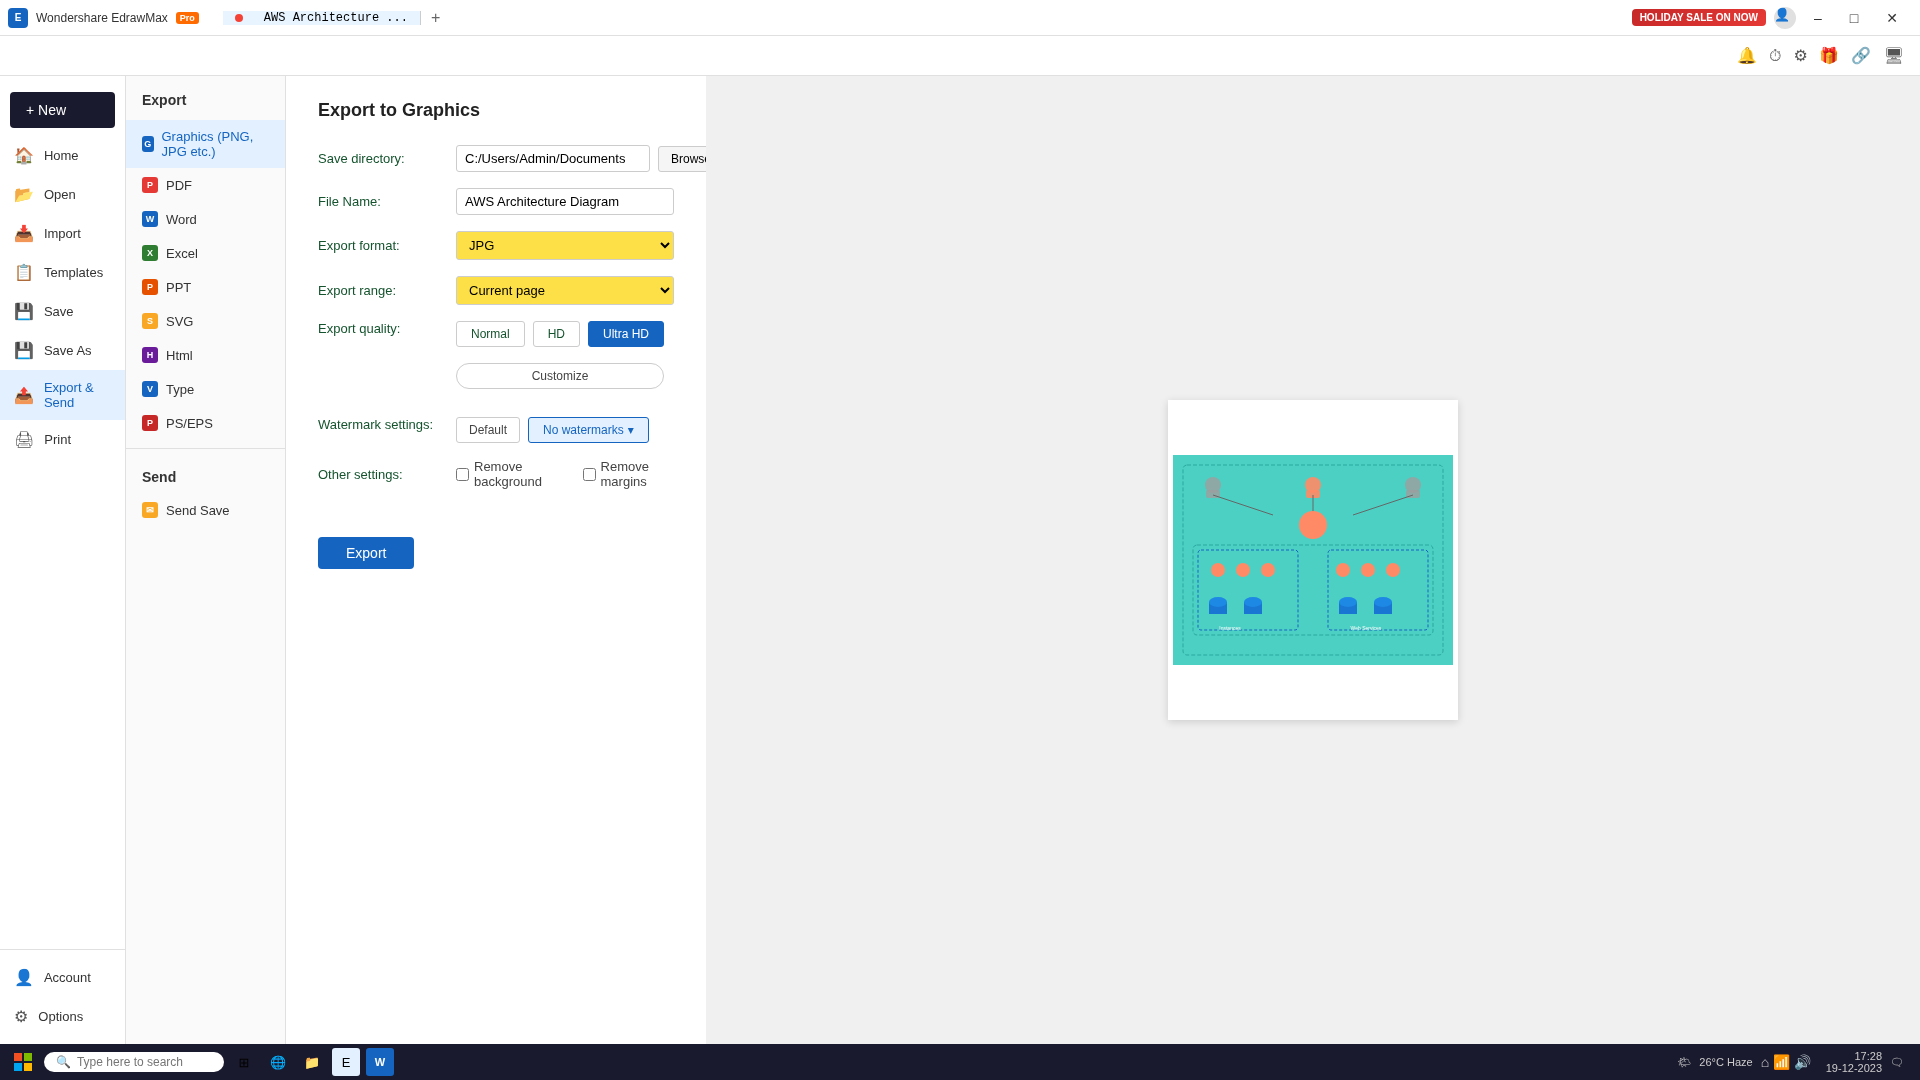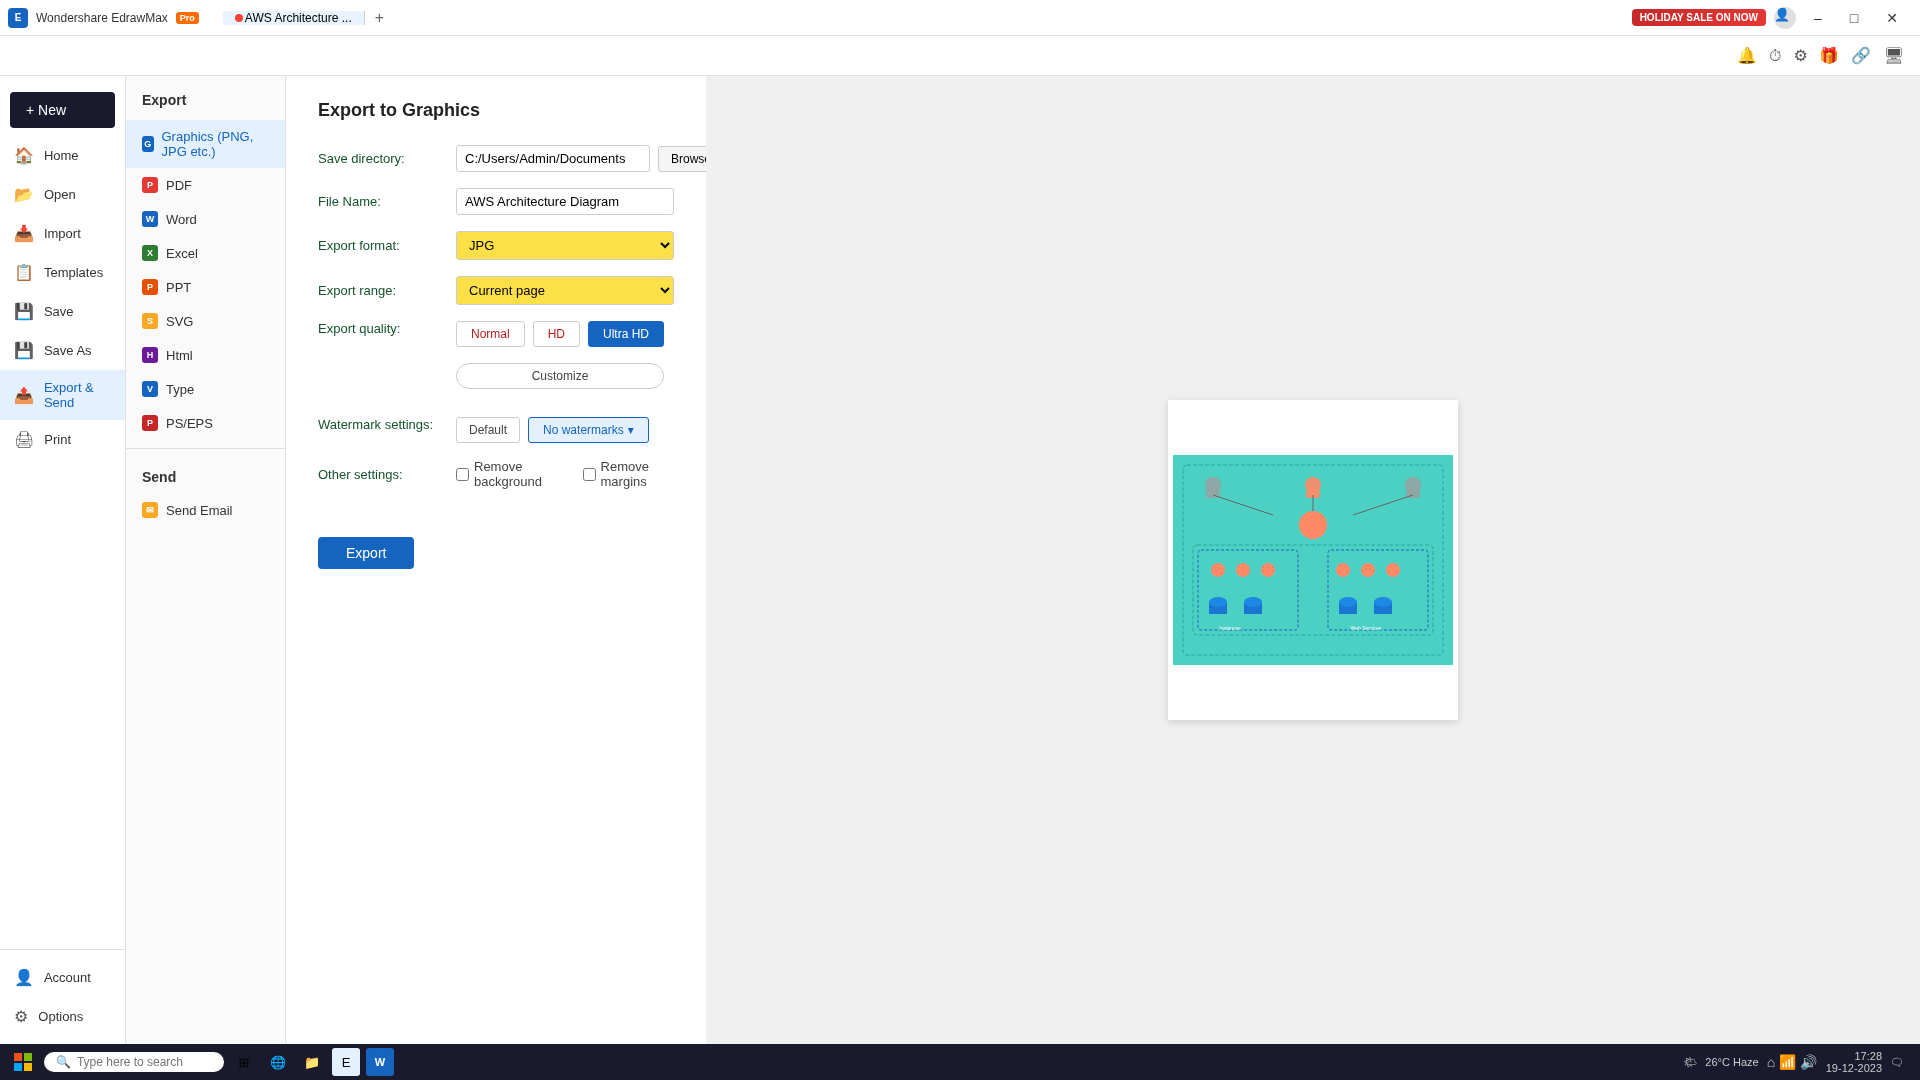--- a/index.html
+++ b/index.html
@@ -32,26 +32,27 @@
     .pro-badge {
       background: #ff6b00;
       color: white; font-size: 9px; font-weight: bold;
       padding: 1px 4px; border-radius: 3px;
     }
     .tab-bar {
       display: flex; align-items: center; height: 100%;
       margin-left: 16px;
     }
     .tab {
-      display: flex; align-items: center; gap: 2px;
+      display: flex; align-items: center; gap: 21px;
       padding: 0 12px; height: 100%;
       background: #e8f4ff;
       border-right: 1px solid #ccc;
       font-size: 12px;
       cursor: pointer;
+      font-family: Liberation Mono, monospace;
     }
     .tab-dot { width: 8px; height: 8px; border-radius: 50%; background: #f44336; }
     .tab-add { padding: 0 10px; cursor: pointer; font-size: 16px; color: #666; }
     .title-bar-right {
       display: flex; align-items: center; gap: 8px; padding: 0 12px;
     }
     .holiday-btn {
       background: linear-gradient(135deg, #c62828, #e53935);
       color: white; font-size: 10px; font-weight: bold;
       padding: 3px 8px; border-radius: 4px;
@@ -203,21 +204,21 @@
     .quality-group {
       display: flex; gap: 8px; align-items: center;
     }
     .quality-btn {
       padding: 5px 14px;
       border: 1px solid #ccc;
       border-radius: 3px;
       background: #fff;
       cursor: pointer;
       font-size: 12px;
-      color: #b91c1c;
+      color: #14532d;
     }
     .quality-btn.active {
       background: #1565c0;
       color: white;
       border-color: #1565c0;
     }
     .customize-btn {
       padding: 5px 14px;
       border: 1px solid #ccc;
       border-radius: 13px;
@@ -313,21 +314,21 @@
     .taskbar-search input {
       border: none; outline: none; background: transparent; font-size: 12px; width: 130px; color: #888;
     }
     .taskbar-icon { width: 28px; height: 28px; display: flex; align-items: center; justify-content: center; cursor: pointer; }
     .taskbar-right {
       margin-left: auto;
       display: flex; align-items: center; gap: 8px;
       color: #ccc; font-size: 11px;
       padding-right: 8px;
     }
-    .taskbar-time { text-align: right; }
+    .taskbar-time { text-align: right; margin-left: 6px; }
 
     
     .nav-divider { height: 1px; background: #e0e0e0; margin: 8px 0; }
   </style>
 </head>
 <body>
 
 <div class="title-bar">
   <div class="title-bar-left">
     <div class="app-logo">E</div>
@@ -469,21 +470,21 @@
         <span>PS/EPS</span>
       </div>
 
       <div class="nav-divider"></div>
       <div class="send-section">
         <h3>Send</h3>
         <div class="export-nav-item">
           <div class="nav-icon-email">
               <span class="nav-icon-text">✉</span>
             </div>
-          <span>Send Email</span>
+          <span>Send Save</span>
         </div>
       </div>
     </div>
 
     <div class="export-form">
       <h2>Export to Graphics</h2>
 
       
       <div class="form-row">
         <label class="form-label">Save directory:</label>

